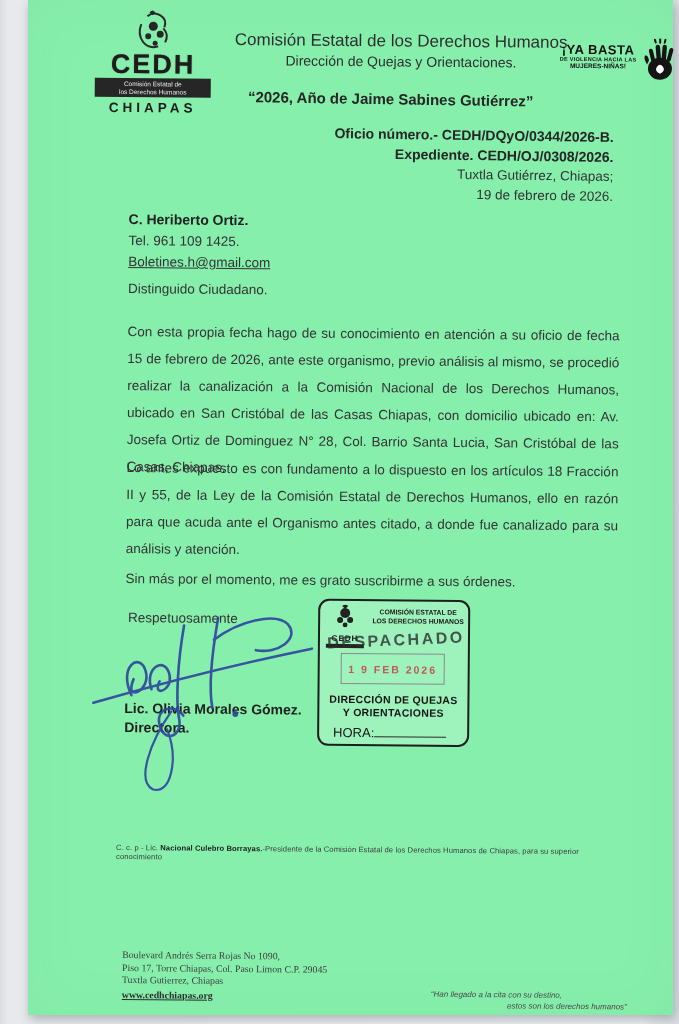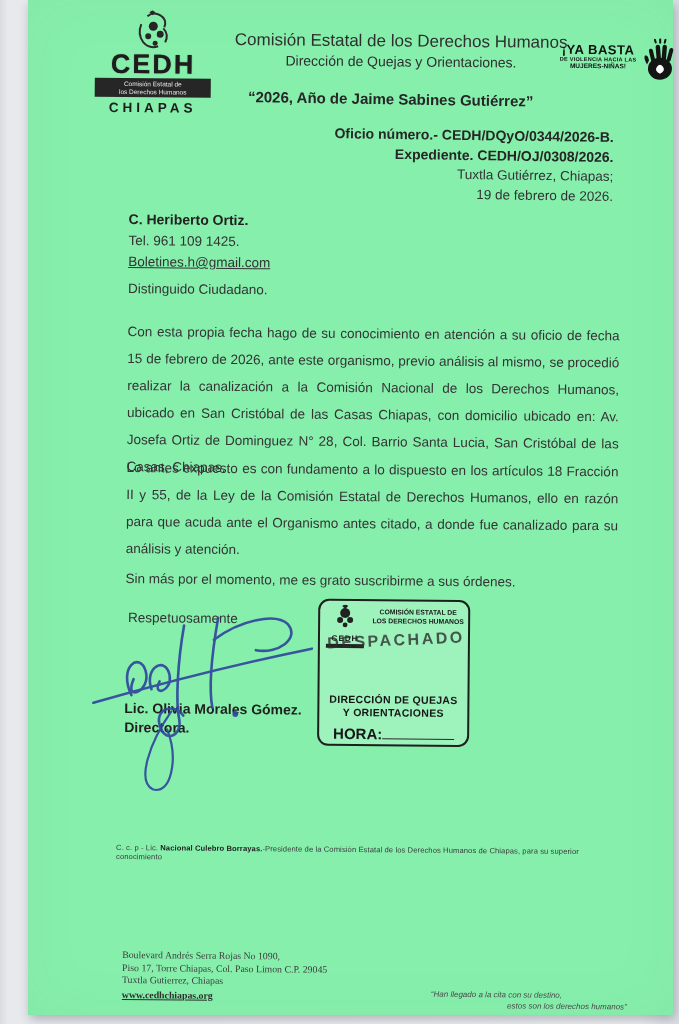--- a/index.html
+++ b/index.html
@@ -77,21 +77,21 @@
     line-height:8.5px; color:#1a1a1a; padding-top:3px; }
   .stamp .despachado { position:absolute; left:6px; top:30px; width:140px; text-align:center;
     font-size:16px; font-weight:bold; letter-spacing:2.5px; color:rgba(45,45,45,.8);
     transform:rotate(-3deg); white-space:nowrap; }
   .stamp .datebox { position:absolute; left:21px; top:52px; width:104px; height:31px;
     border:1.5px solid #8a8a8a; }
   .stamp .dateval { position:absolute; inset:0; display:flex; align-items:center; justify-content:center;
     font-size:10.5px; font-weight:bold; letter-spacing:2px; }
   .stamp .dept { position:absolute; left:0; top:92px; width:100%; text-align:center;
     font-size:10.5px; font-weight:bold; line-height:13px; color:#161616; letter-spacing:.3px; }
-  .stamp .hora { position:absolute; left:14px; top:124px; font-size:15px; font-weight:bold; color:#161616; }
+  .stamp .hora { position:absolute; left:14px; top:124px; font-size:13px; font-weight:normal; color:#161616; }
   .stamp .hora .hline { display:inline-block; width:72px; border-bottom:1.2px solid #2a2a2a; height:9px; }
 
   
   .ccp { position:absolute; left:92px; top:845px; width:510px; font-size:7.6px; color:#3a3a3a;
     letter-spacing:.1px; }
   .ccp b { color:#222; }
 
   
   .footer-address { position:absolute; left:99px; top:951px; font-family:"Liberation Serif", serif;
     font-size:9.8px; line-height:12.5px; color:#3c3c3c; }
@@ -212,20 +212,23 @@
           </svg>
           <div class="sacr">CEDH</div>
           <div class="sbar"></div>
         </div>
         <div class="sorg">
           <div>COMISIÓN ESTATAL DE</div>
           <div>LOS DERECHOS HUMANOS</div>
         </div>
       </div>
       <div class="despachado">DESPACHADO</div>
+      <div class="datebox">
+        <div class="dateval" id="stamp-date" style="color: rgb(192, 90, 88);">1 9  FEB  2026</div>
+      </div>
       <div class="dept">
         <div>DIRECCIÓN DE QUEJAS</div>
         <div>Y ORIENTACIONES</div>
       </div>
       <div class="hora">
         <span>HORA:</span><span class="hline"></span>
       </div>
     </div>
 
     <div class="ccp">

